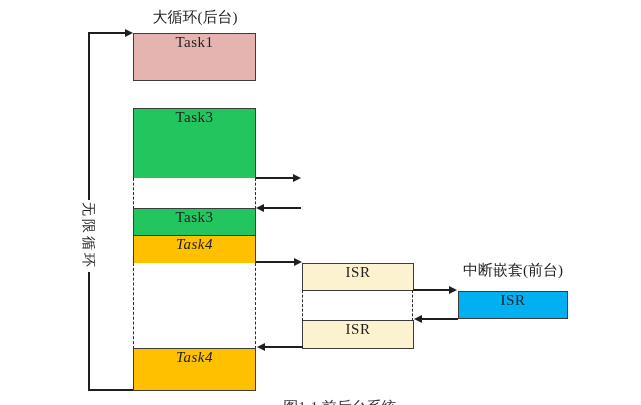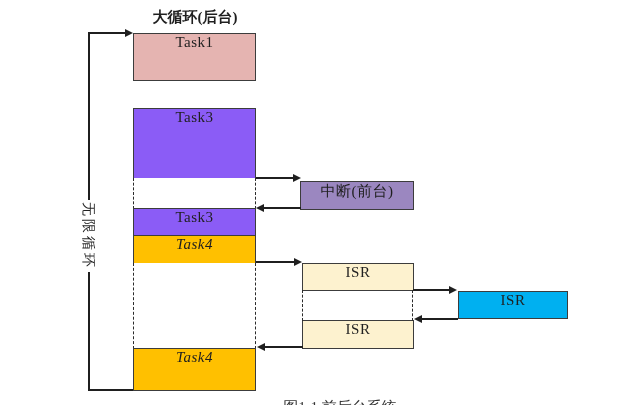--- a/index.html
+++ b/index.html
@@ -7,39 +7,39 @@
     position:relative;width:641px;height:405px;background:#ffffff;overflow:hidden;
     font-family:"Liberation Serif","DejaVu Serif",serif;color:#1f1f1f;
   }
   .box{
     position:absolute;box-sizing:border-box;border:1.5px solid #3c3c3c;
     display:flex;align-items:flex-start;justify-content:center;
     font-size:15px;letter-spacing:0.5px;
   }
   .task1{background:#e5b4b1;}
   .task2{background:#dcd8e9;}
-  .task3{background:#8b5cf6;}
+  .task3{background:#22c55e;}
   .task4{background:#ffc000;font-style:italic;}
   .gapbox{
     position:absolute;box-sizing:border-box;background:#ffffff;
     border-left:1.2px dashed #2b2b2b;border-right:1.2px dashed #2b2b2b;
   }
   .interrupt{background:#9b87c0;}
   .isr{background:#fdf2cf;}
   .isrblue{background:#00b0f0;}
   .hline{position:absolute;height:1.5px;background:#1f1f1f;}
   .vline{position:absolute;width:1.5px;background:#1f1f1f;}
   .vdash{position:absolute;width:0;border-left:1.2px dashed #2b2b2b;}
   .ah-right{position:absolute;width:0;height:0;
     border-top:4px solid transparent;border-bottom:4px solid transparent;
     border-left:8px solid #1f1f1f;}
   .ah-left{position:absolute;width:0;height:0;
     border-top:4px solid transparent;border-bottom:4px solid transparent;
     border-right:8px solid #1f1f1f;}
-  .caption-label{position:absolute;font-size:15px;text-align:center;white-space:nowrap;font-weight:bold;}
+  .caption-label{position:absolute;font-size:15px;text-align:center;white-space:nowrap;}
   .loop-label{
     position:absolute;left:88px;top:236px;background:#ffffff;
     transform:translate(-50%,-50%) rotate(90deg);
     font-size:14px;letter-spacing:3px;white-space:nowrap;padding:0 2px;
   }
   .fig-caption{
     position:absolute;left:160px;top:399px;width:360px;height:6px;overflow:hidden;
     font-size:15px;text-align:center;line-height:16px;color:#333;
   }
 </style>
@@ -67,33 +67,31 @@
     <span>Task3</span>
   </div>
   <div class="box task4" style="left:133px;top:235px;width:123px;height:29px;">
     <span>Task4</span>
   </div>
   <div class="gapbox" style="left:133px;top:263px;width:123px;height:86px;"></div>
   <div class="box task4" style="left:133px;top:348px;width:123px;height:43px;">
     <span>Task4</span>
   </div>
 
-  <div class="box interrupt" style="left:300px;top:181px;width:114px;height:29px;">
-    <span>中断(前台)</span>
-  </div>
 
   <div class="box isr" style="left:302px;top:263px;width:112px;height:28px;">
     <span>ISR</span>
   </div>
   <div class="box isr" style="left:302px;top:320px;width:112px;height:29px;">
     <span>ISR</span>
   </div>
   <div class="vdash" style="left:302px;top:290px;height:31px;"></div>
   <div class="vdash" style="left:412px;top:290px;height:31px;"></div>
 
+  <div class="caption-label" style="left:448px;top:261px;width:130px;">中断嵌套(前台)</div>
   <div class="box isrblue" style="left:458px;top:291px;width:110px;height:28px;">
     <span>ISR</span>
   </div>
 
   <div class="hline" style="left:256px;top:177px;width:39px;"></div>
   <div class="ah-right" style="left:293px;top:174px;"></div>
 
   <div class="hline" style="left:262px;top:207px;width:39px;"></div>
   <div class="ah-left" style="left:256px;top:204px;"></div>
 

